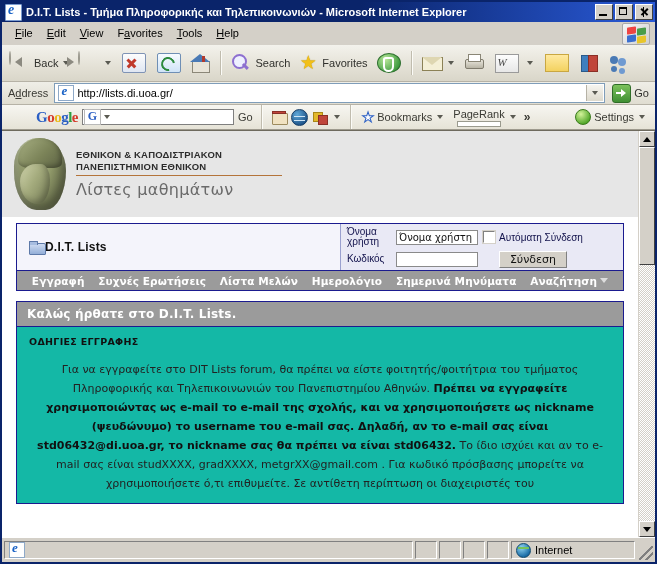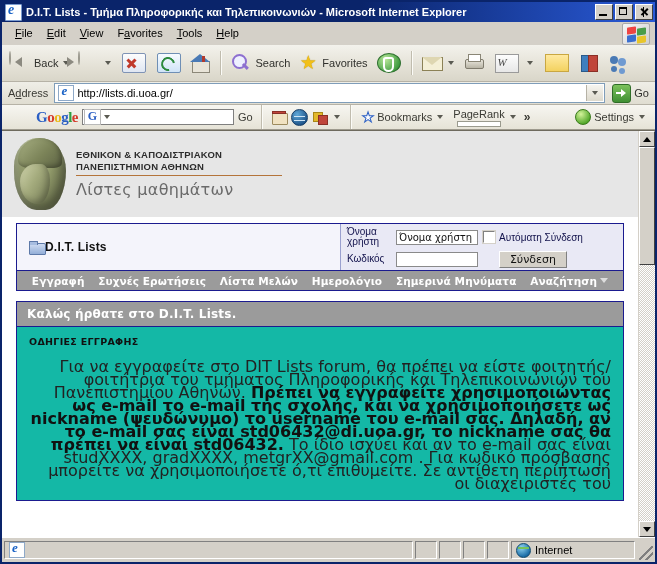--- a/index.html
+++ b/index.html
@@ -305,22 +305,22 @@
     background:#9b9b9b;color:#fff;font-weight:bold;font-size:12px;
     padding:5px 10px;font-family:"DejaVu Sans",sans-serif;letter-spacing:.2px;
     border-bottom:1px solid #1b1b8f;
   }
   .panel-b{padding:9px 12px 10px 12px;}
   .sub{
     font-size:9.5px;font-weight:bold;color:#111;font-family:"DejaVu Sans",sans-serif;
     letter-spacing:.3px;margin-bottom:13px;
   }
   .para{
-    font-size:16px;line-height:13px;color:#222;
-    font-family:"DejaVu Sans",sans-serif;text-align:right;
+    font-size:11px;line-height:19px;color:#222;
+    font-family:"DejaVu Sans",sans-serif;text-align:center;
   }
   .para b{font-weight:bold;color:#111;}
   
   .vscroll{
     width:16px;flex:0 0 16px;background:#fff;
     border-left:1px solid #d4d0c8;display:flex;flex-direction:column;
     background-image:
       linear-gradient(45deg,#d4d0c8 25%,transparent 25%,transparent 75%,#d4d0c8 75%),
       linear-gradient(45deg,#d4d0c8 25%,#fff 25%,#fff 75%,#d4d0c8 75%);
     background-size:2px 2px;background-position:0 0,1px 1px;
@@ -512,21 +512,21 @@
     </div>
   </div>
 
   <div class="viewport">
     <div class="page">
 
       <div class="banner">
         <div class="athena"></div>
         <div class="banner-txt">
           <div class="uni-line">ΕΘΝΙΚΟΝ &amp; ΚΑΠΟΔΙΣΤΡΙΑΚΟΝ</div>
-          <div class="uni-line">ΠΑΝΕΠΙΣΤΗΜΙΟΝ ΑΘΗΝΩΝ</div>
+          <div class="uni-line">ΠΑΝΕΠΙΣΤΗΜΙΟΝ ΕΘΝΙΚΟΝ</div>
           <div class="uni-rule"></div>
           <div class="uni-sub">Λίστες μαθημάτων</div>
         </div>
       </div>
 
       <div class="pagebody">
 
         <div class="topbox">
           <div class="left">
             <span class="folder"></span>

